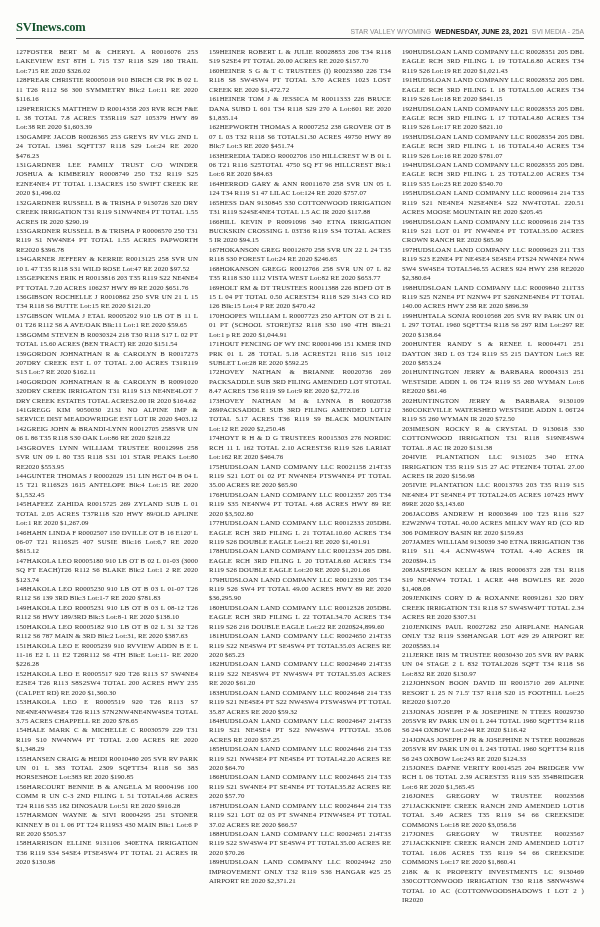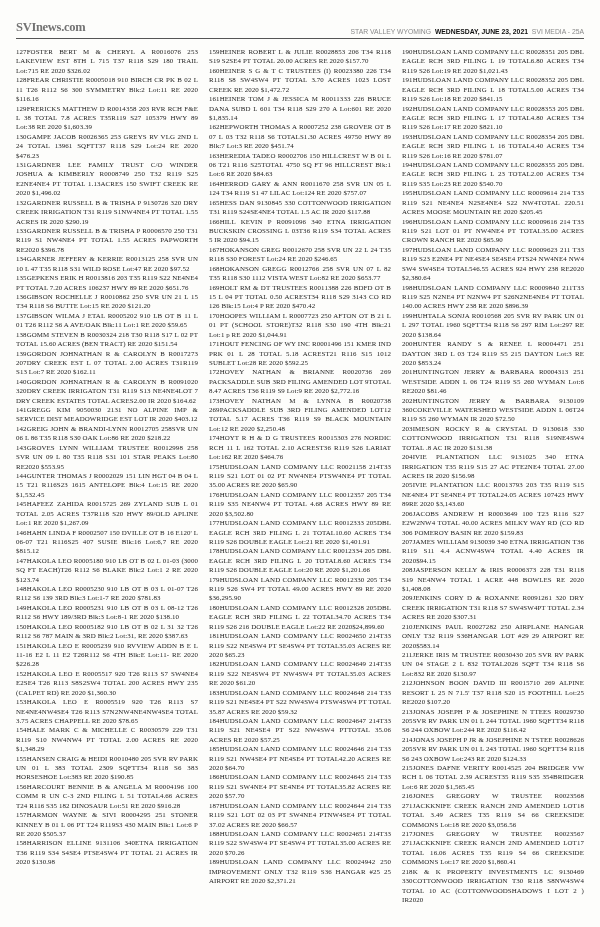--- a/index.html
+++ b/index.html
@@ -17,21 +17,21 @@
     display:flex;
     justify-content:space-between;
     align-items:flex-end;
     padding:20px 16px 3px 16px;
   }
   .logo{
     font-family:"Liberation Serif", serif;
     font-weight:bold;
     font-size:12.5px;
     letter-spacing:-0.3px;
-    color:#737373;
+    color:#14532d;
   }
   .dateline{
     font-family:"Liberation Sans", sans-serif;
     font-size:6.8px;
     color:#8a8a8a;
     white-space:nowrap;
   }
   .dateline .b{
     color:#111;
     font-weight:bold;

